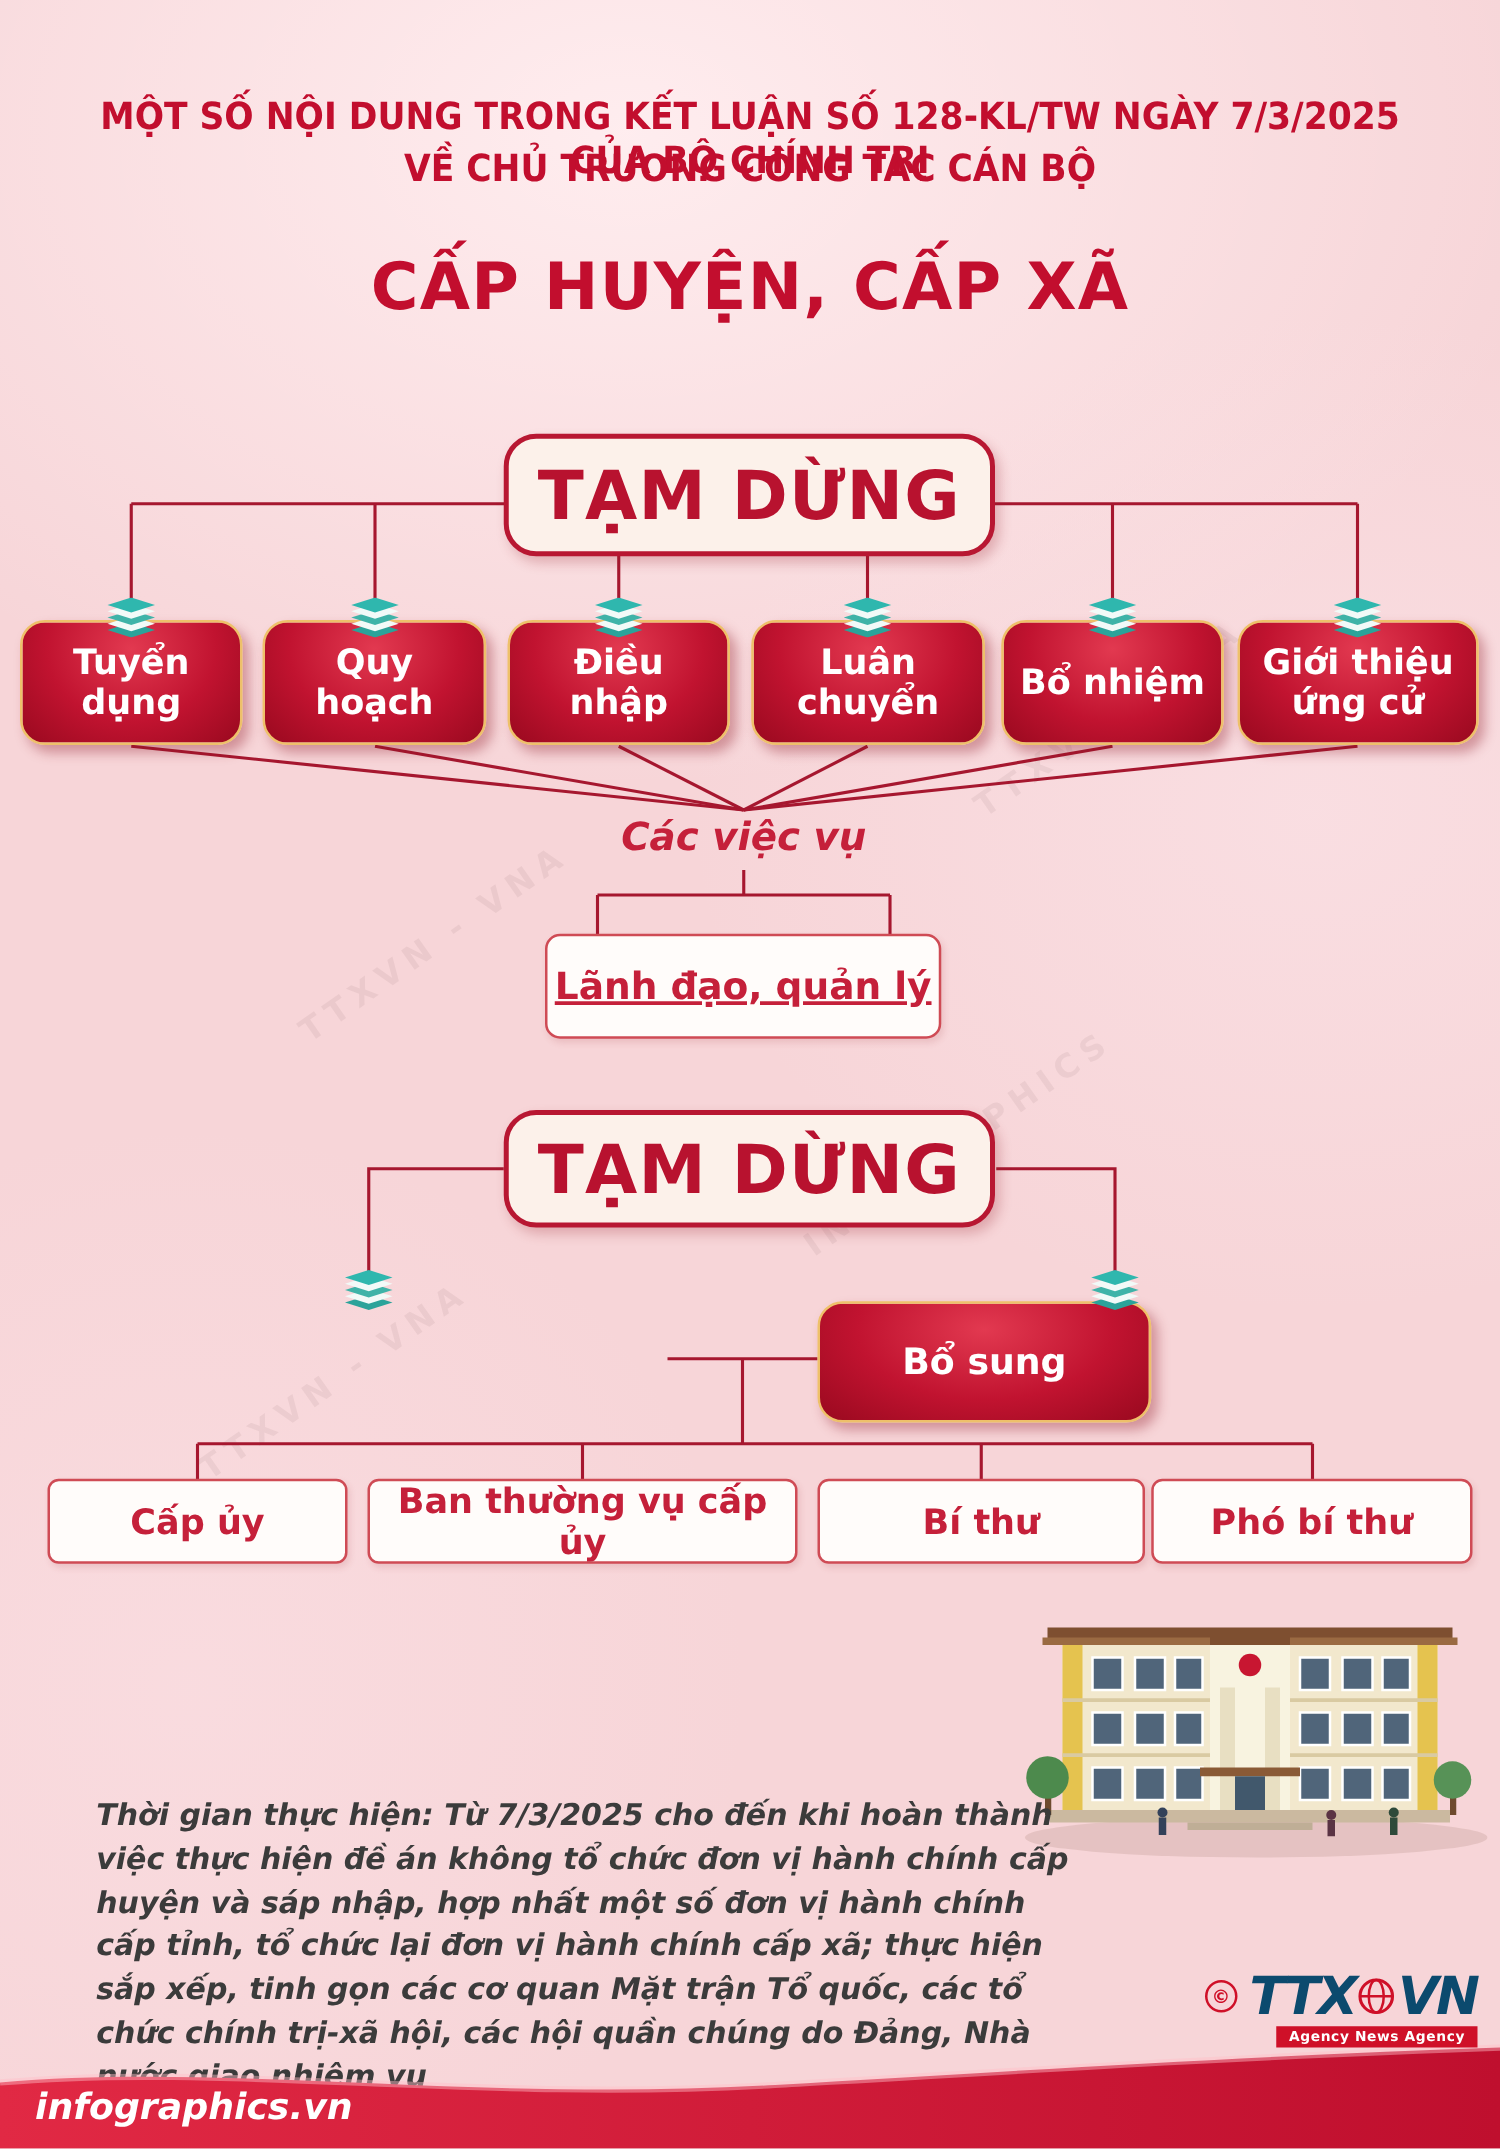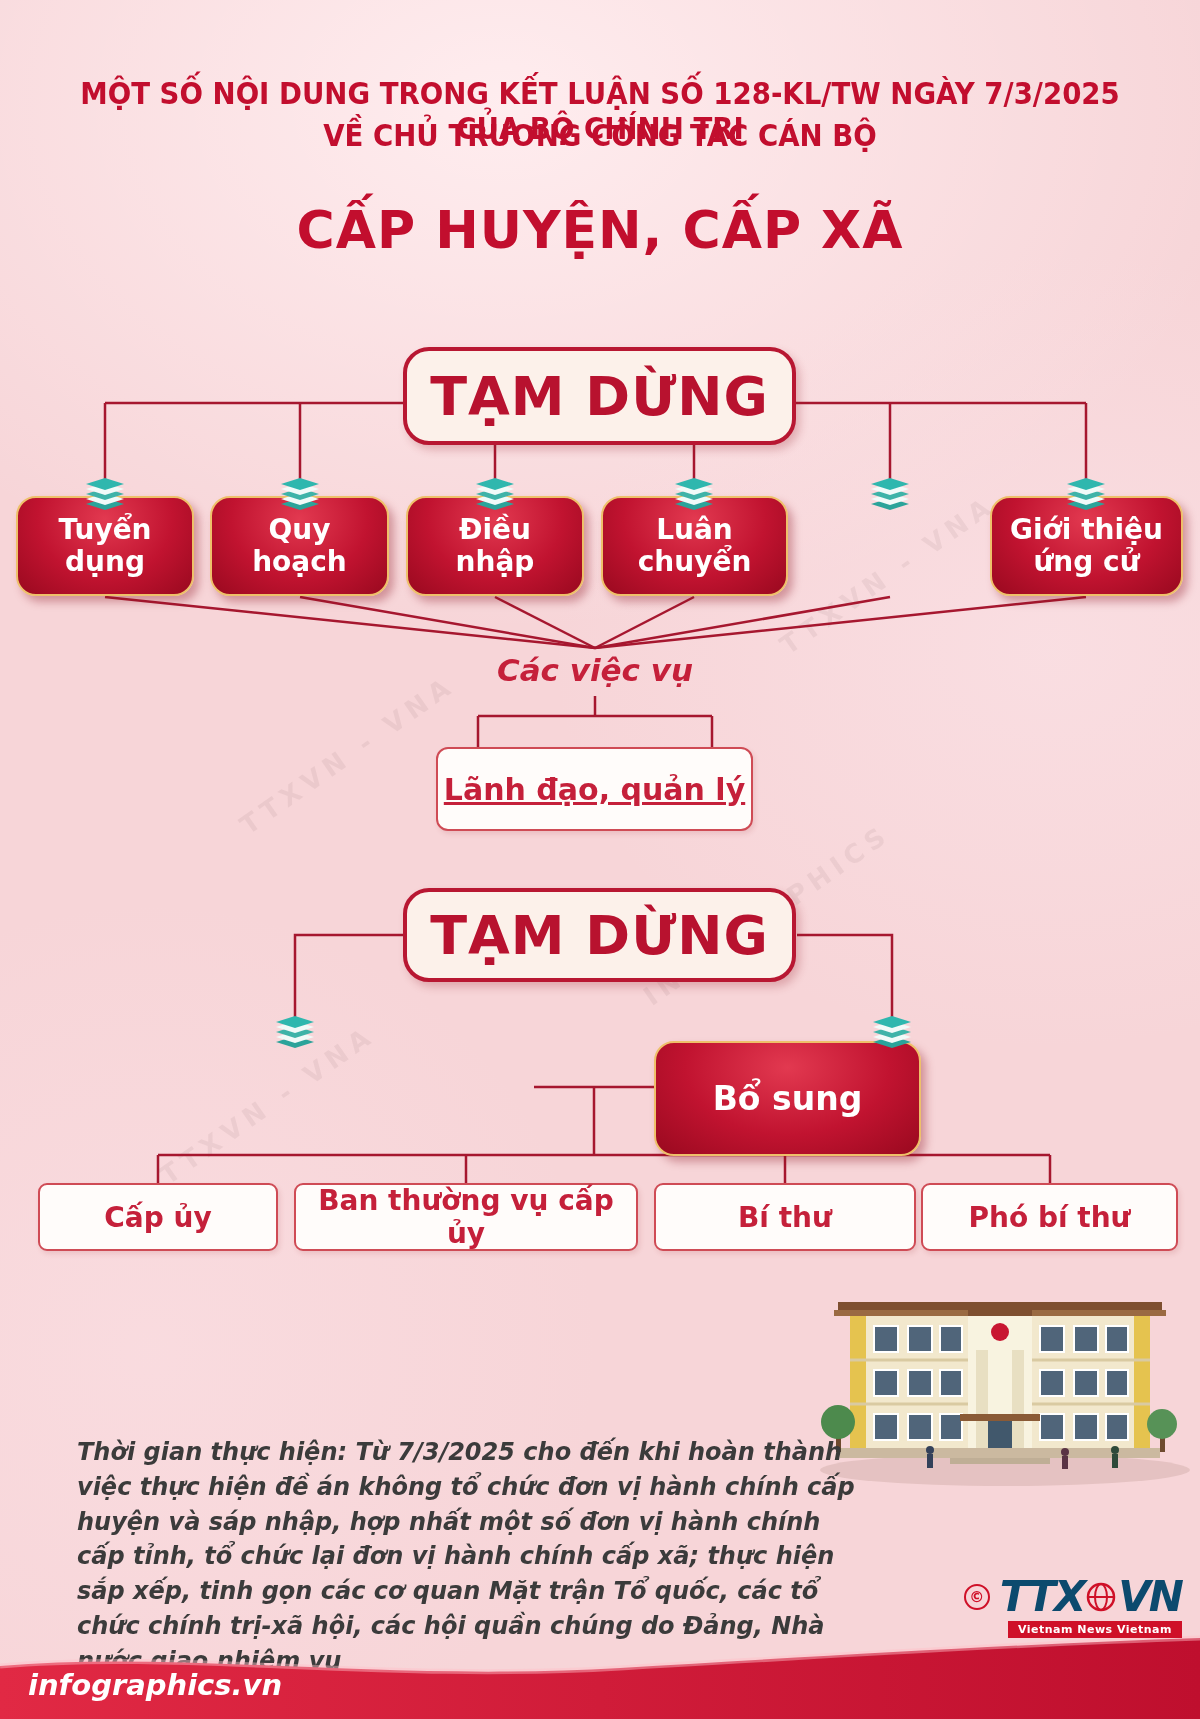--- a/index.html
+++ b/index.html
@@ -187,20 +187,21 @@
         <path d="M22 10 L3 16 L22 22 L41 16Z" fill="#3fb3a8"></path>
         <path d="M22 5 L3 11 L22 17 L41 11Z" fill="#f2faf8"></path>
         <path d="M22 0 L3 6 L22 12 L41 6Z" fill="#2fb7ae"></path>
       </svg>
   </span>
 
   <div class="redbox" style="left:16px;  top:496px; width:178px; height:100px;">Tuyển dụng</div>
   <div class="redbox" style="left:210px; top:496px; width:179px; height:100px;">Quy hoạch</div>
   <div class="redbox" style="left:406px; top:496px; width:178px; height:100px;">Điều nhập</div>
   <div class="redbox" style="left:601px; top:496px; width:187px; height:100px;">Luân chuyển</div>
+  <div class="redbox" style="left:801px; top:496px; width:178px; height:100px;">Bổ nhiệm</div>
   <div class="redbox" style="left:990px; top:496px; width:193px; height:100px;">Giới thiệu ứng cử</div>
 
   <div class="chucvu">Các việc vụ</div>
   <div class="whitebox resultbox">Lãnh đạo, quản lý</div>
 
   <div class="tamdung td2">TẠM DỪNG</div>
 
   <span class="stack-icon" style="left:273px; top:1016px;">
     <svg viewBox="0 0 44 32" width="44" height="32">
         <path d="M22 20 L3 26 L22 32 L41 26Z" fill="#2ba39a"></path>
@@ -213,21 +214,21 @@
   <span class="stack-icon" style="left:870px; top:1016px;">
     <svg viewBox="0 0 44 32" width="44" height="32">
         <path d="M22 20 L3 26 L22 32 L41 26Z" fill="#2ba39a"></path>
         <path d="M22 15 L3 21 L22 27 L41 21Z" fill="#f2faf8"></path>
         <path d="M22 10 L3 16 L22 22 L41 16Z" fill="#3fb3a8"></path>
         <path d="M22 5 L3 11 L22 17 L41 11Z" fill="#f2faf8"></path>
         <path d="M22 0 L3 6 L22 12 L41 6Z" fill="#2fb7ae"></path>
       </svg>
   </span>
 
-  <div class="redbox" style="left:654px; top:1041px; width:267px; height:115px; font-size:33px;">Bổ sung</div>
+  <div class="redbox" style="left:654px; top:1041px; width:267px; height:97px; font-size:29px;">Bổ sung</div>
 
   <div class="whitebox wb1">Cấp ủy</div>
   <div class="whitebox wb2">Ban thường vụ cấp ủy</div>
   <div class="whitebox wb3">Bí thư</div>
   <div class="whitebox wb4">Phó bí thư</div>
 
   <div class="building">
     <svg viewBox="0 0 380 215" width="380" height="215">
       <ellipse cx="195" cy="190" rx="185" ry="16" fill="rgba(150,110,95,.18)"></ellipse>
       <rect x="28" y="22" width="324" height="12" fill="#7e4f30"></rect>
@@ -298,16 +299,16 @@
     <div class="logo-row">
       <span class="copy">©</span>
       <span class="ttx">TTX</span>
       <svg class="globe" viewBox="0 0 30 30" width="30" height="30">
         <circle cx="15" cy="15" r="13" fill="none" stroke="#cf1028" stroke-width="2.5"></circle>
         <ellipse cx="15" cy="15" rx="6" ry="13" fill="none" stroke="#cf1028" stroke-width="2"></ellipse>
         <line x1="2" y1="15" x2="28" y2="15" stroke="#cf1028" stroke-width="2"></line>
       </svg>
       <span class="ttx">VN</span>
     </div>
-    <div class="agency">Vietnam News Vietnam</div>
+    <div class="agency">Agency News Agency</div>
   </div>
 
 </div>
 
 </body></html>

